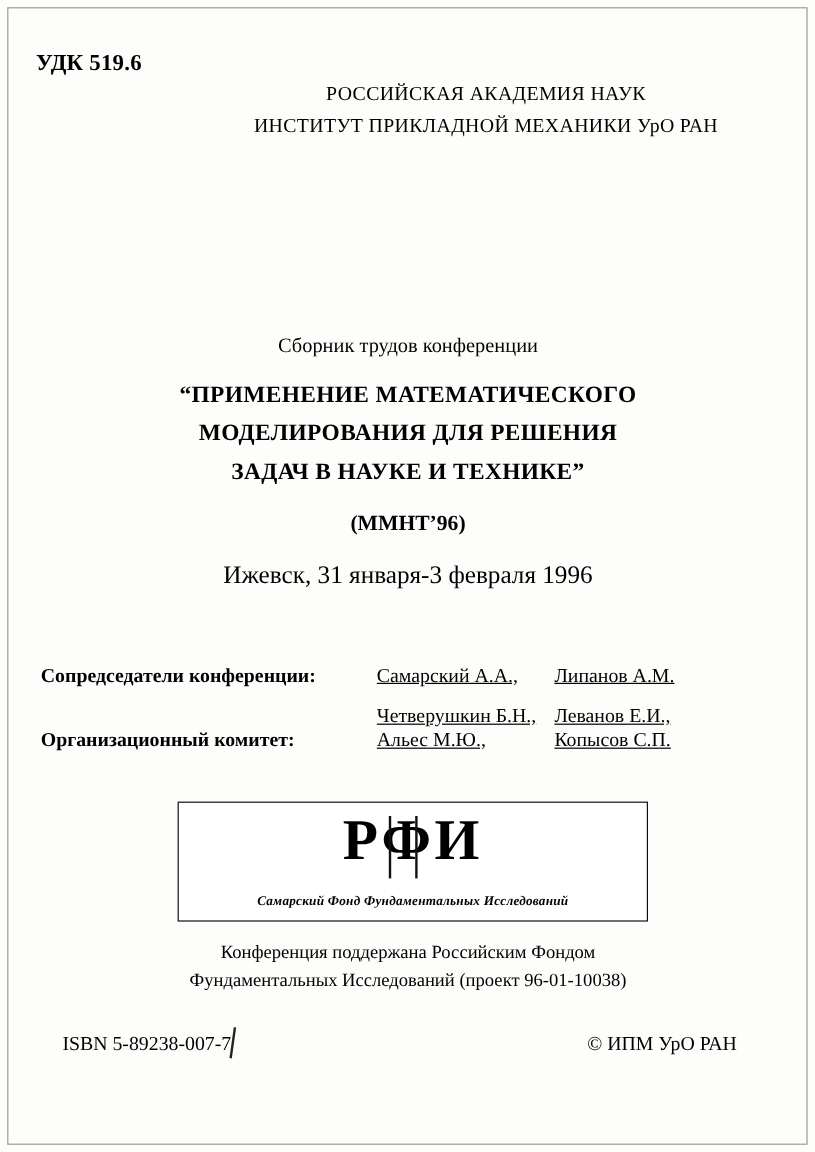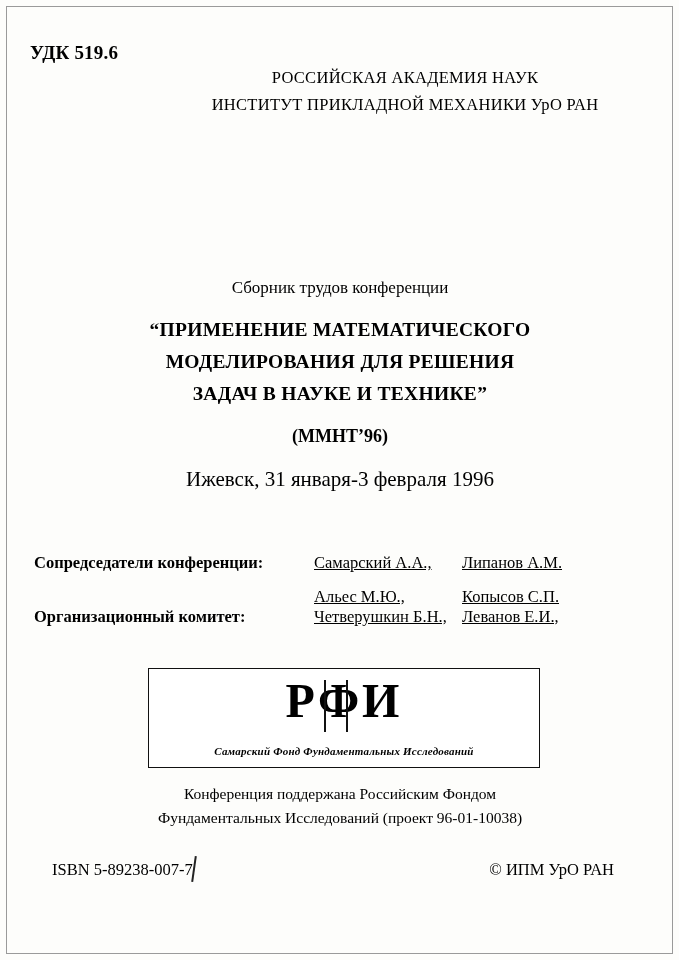--- a/index.html
+++ b/index.html
@@ -226,26 +226,26 @@
           <div class="names-line">
             <span class="name-a">Самарский А.А.,</span>
             <span class="name-b">Липанов А.М.</span>
           </div>
         </div>
       </div>
       <div class="people-row">
         <div class="people-label">Организационный комитет:</div>
         <div class="people-names">
           <div class="names-line">
+            <span class="name-a">Четверушкин Б.Н.,</span>
+            <span class="name-b">Леванов Е.И.,</span>
+          </div>
+          <div class="names-line">
             <span class="name-a">Альес М.Ю.,</span>
             <span class="name-b">Копысов С.П.</span>
-          </div>
-          <div class="names-line">
-            <span class="name-a">Четверушкин Б.Н.,</span>
-            <span class="name-b">Леванов Е.И.,</span>
           </div>
         </div>
       </div>
     </div>
 
     <div class="logo-box">
       <div class="logo-mark">
         <span>Р</span><span class="stroke">Ф</span><span>И</span>
       </div>
       <div class="logo-caption">Самарский Фонд Фундаментальных Исследований</div>

